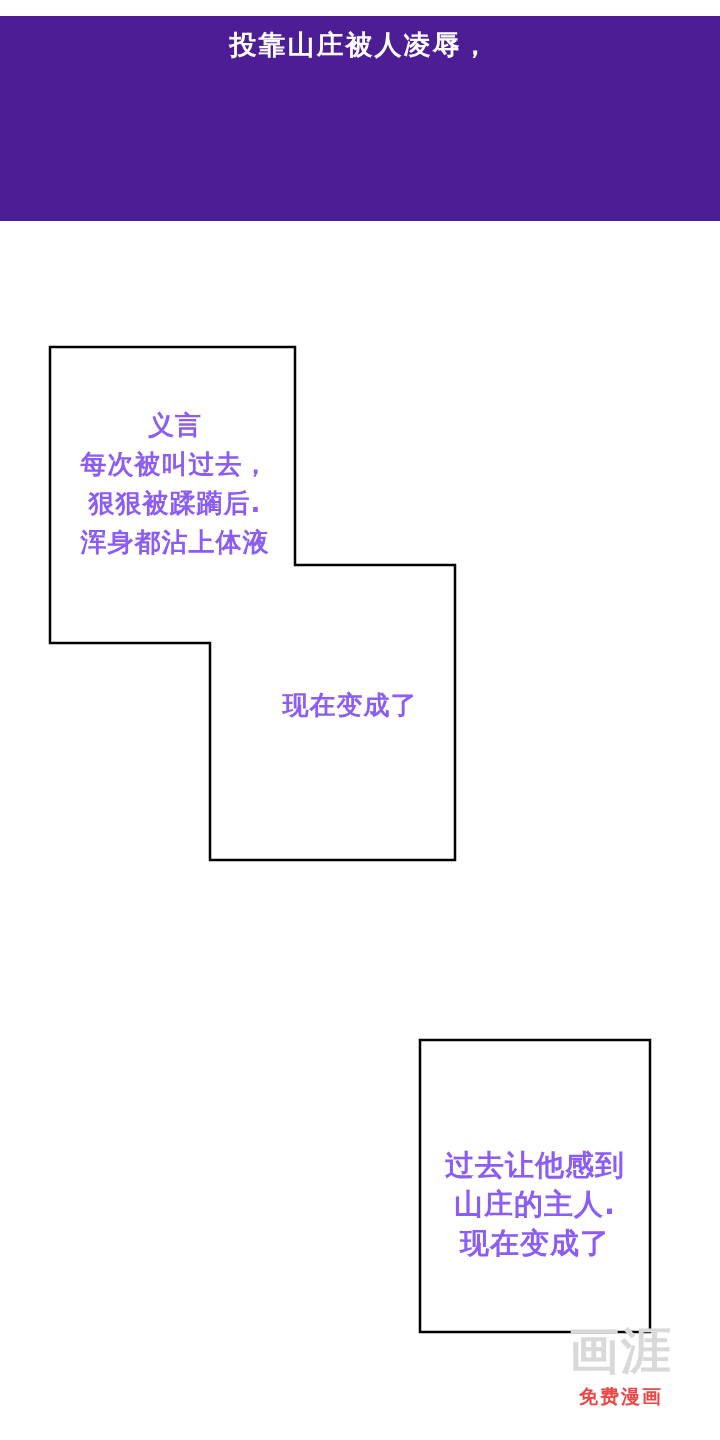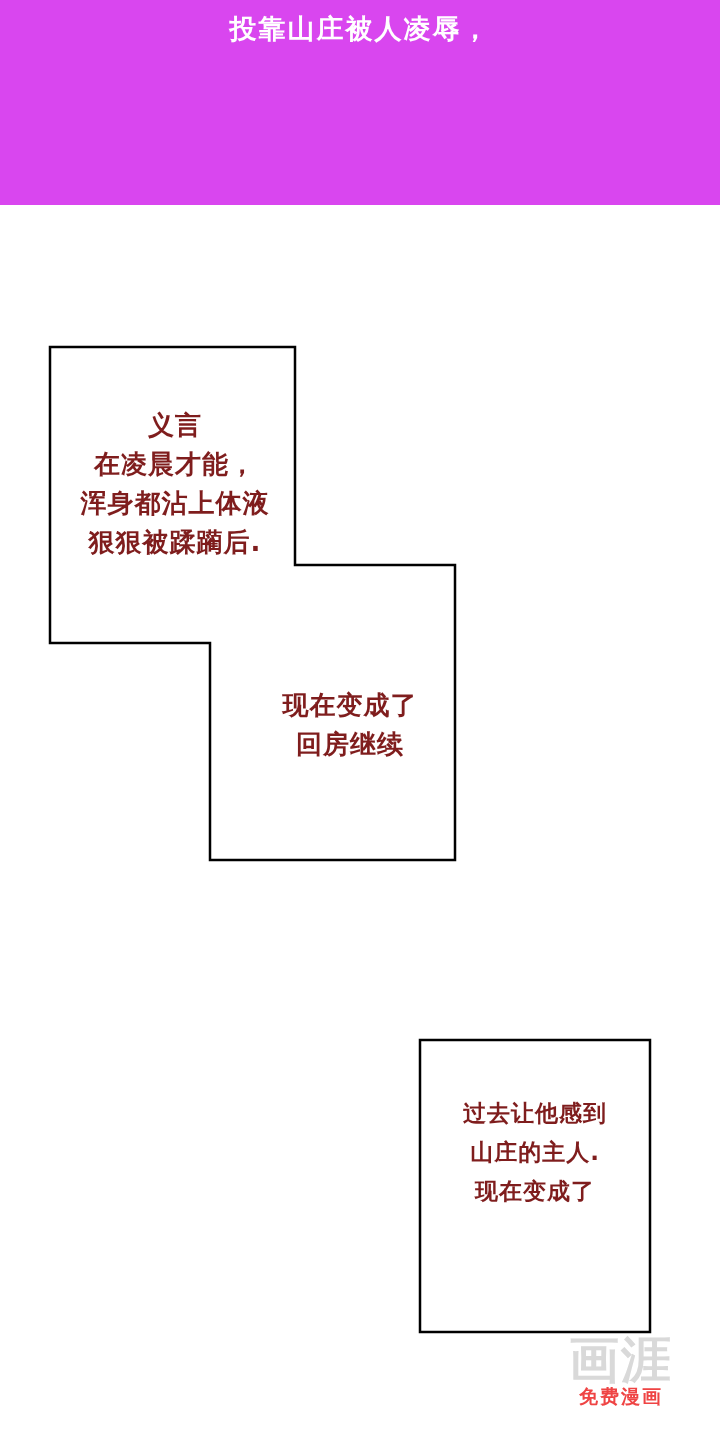--- a/index.html
+++ b/index.html
@@ -3,43 +3,43 @@
 <meta charset="utf-8">
 <style>
   html,body{margin:0;padding:0;}
   body{
     width:720px;height:1440px;position:relative;overflow:hidden;
     background:#ffffff;
     font-family:"DejaVu Sans","Liberation Sans",sans-serif;
   }
   
   .header-band{
-    position:absolute;left:0;top:0;width:720px;height:205px;
-    background:#d946ef;
+    position:absolute;left:0;top:16px;width:720px;height:205px;
+    background:#4c1d95;
   }
   .header-text{
     position:absolute;left:0;top:10px;width:720px;
     text-align:center;color:#ffffff;
     font-size:27px;font-weight:700;letter-spacing:2px;line-height:37px;
   }
   
   .panel-layer{position:absolute;left:0;top:0;width:720px;height:1440px;}
   
   .cap{
-    position:absolute;color:#7f1d1d;font-weight:700;
+    position:absolute;color:#8b5cf6;font-weight:700;
     text-align:center;
   }
   .cap-1{left:50px;top:406px;width:250px;font-size:26px;line-height:39px;letter-spacing:1px;}
   .cap-2{left:240px;top:686px;width:220px;font-size:26px;line-height:39px;letter-spacing:1px;}
-  .cap-3{left:420px;top:1094px;width:230px;font-size:23px;line-height:39px;letter-spacing:1px;}
+  .cap-3{left:420px;top:1146px;width:230px;font-size:29px;line-height:39px;letter-spacing:1px;}
   
   .wm-logo{
     position:absolute;left:566px;top:1318px;width:110px;
     font-size:50px;font-weight:700;color:#d9d9d9;
-    letter-spacing:2px;text-align:center;margin-top:9px;
+    letter-spacing:2px;text-align:center;
   }
   .wm-caption{
     position:absolute;left:566px;top:1384px;width:110px;
     font-size:19px;font-weight:700;color:#ef4444;
     letter-spacing:2px;text-align:center;
   }
 </style>
 </head>
 <body>
 
@@ -49,28 +49,27 @@
   </div>
 </div>
 
 <svg class="panel-layer" viewBox="0 0 720 1440" xmlns="http://www.w3.org/2000/svg">
   <path d="M50 347 H295 V565 H455 V860 H210 V643 H50 Z" fill="#ffffff" stroke="#000000" stroke-width="2.5"></path>
   <rect x="420" y="1040" width="230" height="292" fill="#ffffff" stroke="#000000" stroke-width="2.5"></rect>
 </svg>
 
 <div class="cap cap-1">
   <div>义言</div>
-  <div>在凌晨才能，</div>
+  <div>每次被叫过去，</div>
+  <div>狠狠被蹂躏后.</div>
   <div>浑身都沾上体液</div>
-  <div>狠狠被蹂躏后.</div>
 </div>
 
 <div class="cap cap-2">
   <div>现在变成了</div>
-  <div>回房继续</div>
 </div>
 
 <div class="cap cap-3">
   <div>过去让他感到</div>
   <div>山庄的主人.</div>
   <div>现在变成了</div>
 </div>
 
 <div class="wm-logo">画涯</div>
 <div class="wm-caption">免费漫画</div>

